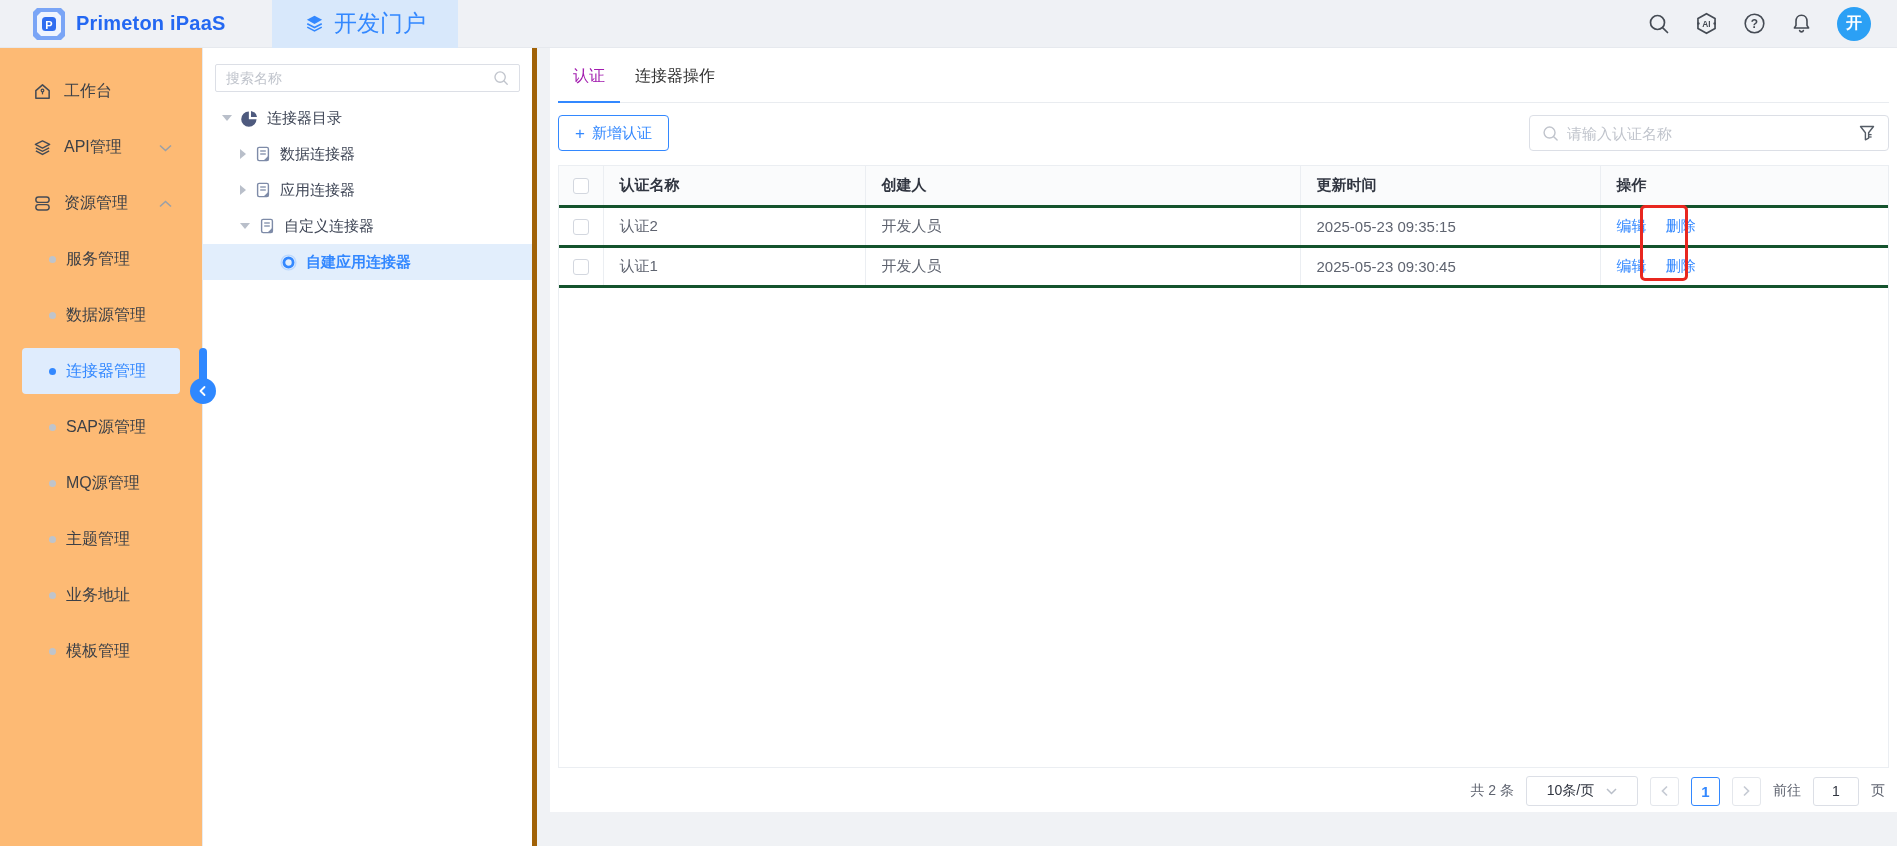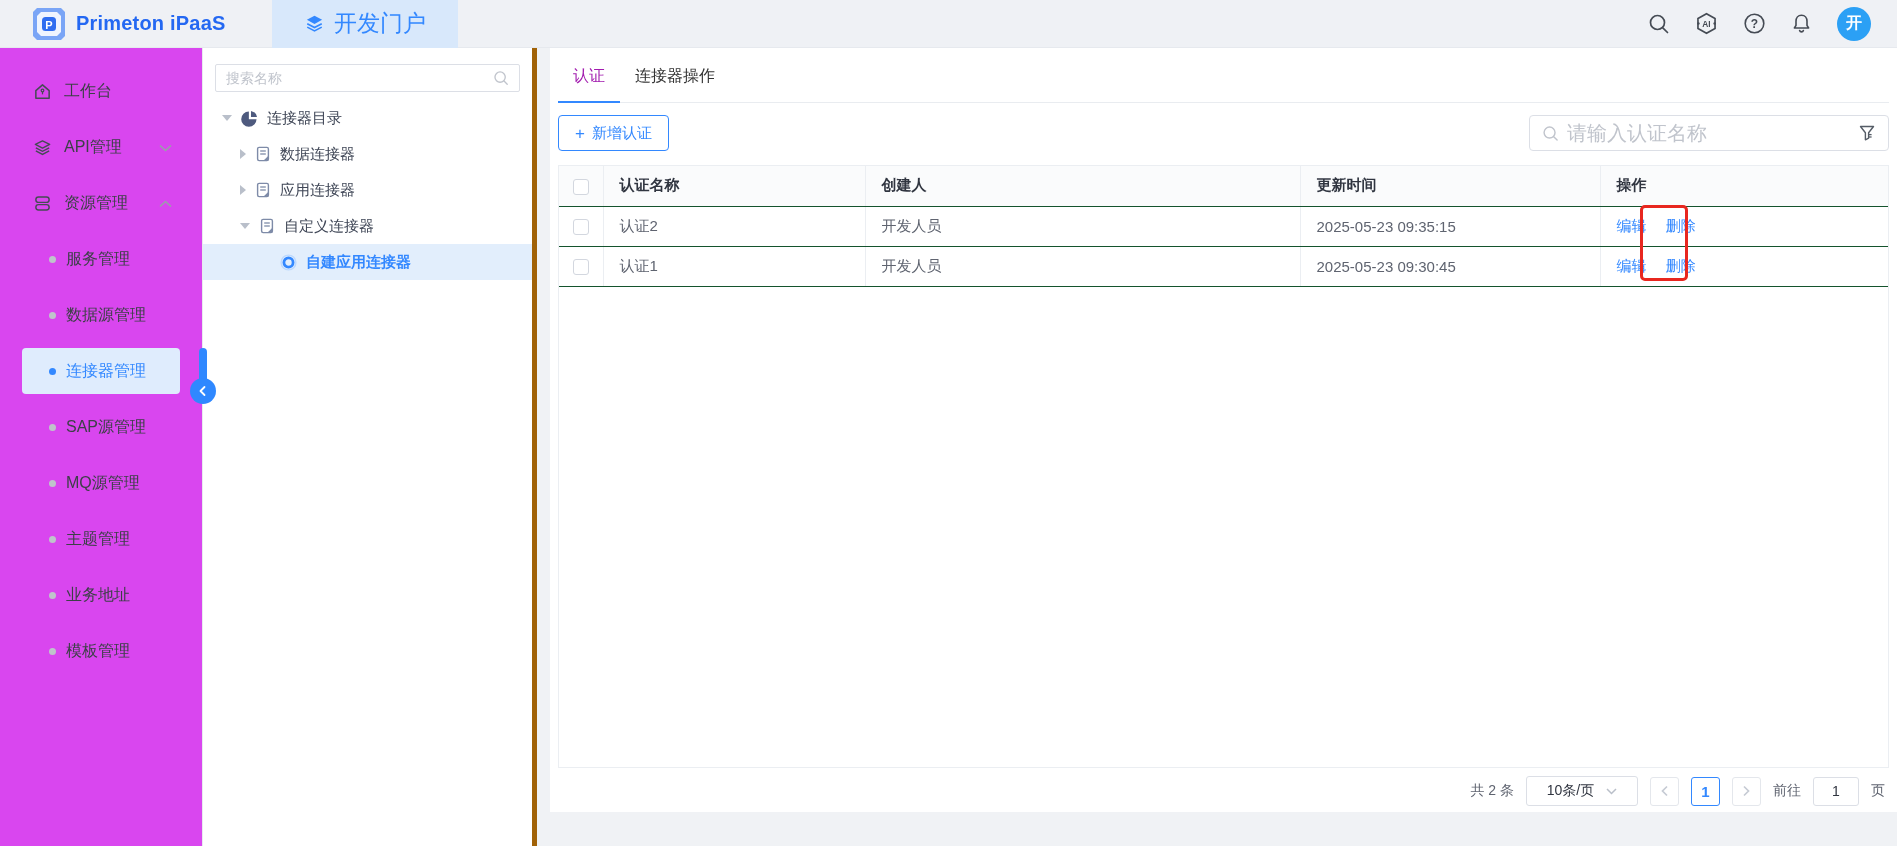--- a/index.html
+++ b/index.html
@@ -9,21 +9,21 @@
   
   .header { position:absolute; top:0; left:0; width:1897px; height:48px; background:#eff1f5; border-bottom:1px solid #e6e9ee; display:flex; align-items:center; }
   .logo { display:flex; align-items:center; gap:10px; padding-left:32px; width:272px; }
   .logo-text { color:#2468f2; font-weight:bold; font-size:20px; letter-spacing:.2px; }
   .portal-tab { height:48px; display:flex; align-items:center; gap:9px; padding:0 32px; background:#d8e8fb; color:#3388ff; font-size:23px; cursor:pointer; }
   .header-right { margin-left:auto; display:flex; align-items:center; gap:24px; padding-right:26px; }
   .hicon { display:flex; align-items:center; justify-content:center; cursor:pointer; }
   .avatar { width:34px; height:34px; border-radius:50%; background:#2ba0f5; color:#fff; display:flex; align-items:center; justify-content:center; font-size:16px; font-weight:bold; cursor:pointer; }
 
   
-  .sidebar { position:absolute; left:0; top:48px; width:203px; height:798px; background:#d946ef; border-right:1px solid #e8ebef; padding-top:20px; }
+  .sidebar { position:absolute; left:0; top:48px; width:203px; height:798px; background:#fdba74; border-right:1px solid #e8ebef; padding-top:20px; }
   .side-item { height:46px; margin-bottom:10px; display:flex; align-items:center; gap:12px; padding:0 30px 0 33px; color:#3c4047; font-size:16px; cursor:pointer; }
   .side-item .chev { margin-left:auto; }
   .side-sub { height:46px; margin:0 22px 10px 22px; display:flex; align-items:center; gap:10px; padding-left:27px; border-radius:4px; color:#3c4047; font-size:16px; cursor:pointer; }
   .side-sub .dot { width:7px; height:7px; border-radius:50%; background:#bfc4cb; flex:none; }
   .side-sub.active { background:#dfecfd; color:#3388ff; }
   .side-sub.active .dot { background:#3388ff; }
 
   
   .collapse-handle { position:absolute; left:0; top:0; }
   .collapse-bar { position:absolute; left:199px; top:348px; width:8px; height:48px; border-radius:4px; background:#2f88ff; }
@@ -47,26 +47,26 @@
   
   .content { position:absolute; left:550px; top:48px; width:1347px; height:764px; background:#fff; padding:0 8px; }
   .tabs { height:55px; border-bottom:1px solid #e9ecf0; display:flex; align-items:flex-end; padding-left:0; }
   .tab { padding:0 15px 15px 15px; font-size:16px; color:#333; position:relative; cursor:pointer; }
   .tab.active { color:#a21caf; }
   .tab.active::after { content:""; position:absolute; left:0; right:0; bottom:-1px; height:2px; background:#3388ff; }
   .toolbar { margin-top:12px; height:36px; display:flex; align-items:center; justify-content:space-between; }
   .add-btn { height:36px; border:1px solid #3388ff; color:#3388ff; background:#fff; border-radius:4px; display:flex; align-items:center; gap:7px; padding:0 16px; font-size:15px; cursor:pointer; }
   .add-btn .plus { font-size:17px; line-height:1; }
   .table-search { width:360px; height:36px; border:1px solid #dcdfe6; border-radius:4px; display:flex; align-items:center; padding:0 12px; gap:8px; }
-  .table-search input { flex:1; border:none; outline:none; font-size:20px; color:#333; min-width:0; background:transparent; }
+  .table-search input { flex:1; border:none; outline:none; font-size:15px; color:#333; min-width:0; background:transparent; }
   .table-search input::placeholder { color:#c0c4cc; }
 
   .table-wrap { margin-top:14px; border:1px solid #ebeef2; height:603px; background:#fff; }
   table { width:100%; border-collapse:collapse; table-layout:fixed; }
-  th,td { height:40px; border-bottom:1px solid #14532d; border-right:1px solid #ebeef2; padding:0 16px; text-align:left; font-size:15px; white-space:nowrap; overflow:hidden; }
+  th,td { height:40px; border-bottom:3px solid #14532d; border-right:1px solid #ebeef2; padding:0 16px; text-align:left; font-size:15px; white-space:nowrap; overflow:hidden; }
   th:last-child, td:last-child { border-right:none; }
   thead th { background:#fafbfc; color:#303540; font-weight:700; }
   td { color:#5f6470; }
   .col-check { width:44px; }
   th.cell-check, td.cell-check { text-align:center; padding:0; }
   .checkbox { display:inline-block; width:16px; height:16px; border:1px solid #d3d7df; border-radius:3px; background:#fff; vertical-align:middle; cursor:pointer; }
   .link { color:#3388ff; text-decoration:none; cursor:pointer; }
   .link + .link { margin-left:15px; }
 
   .red-box { position:absolute; left:1640px; top:205px; width:48px; height:76px; border:3px solid #e8271f; border-radius:5px; pointer-events:none; }

